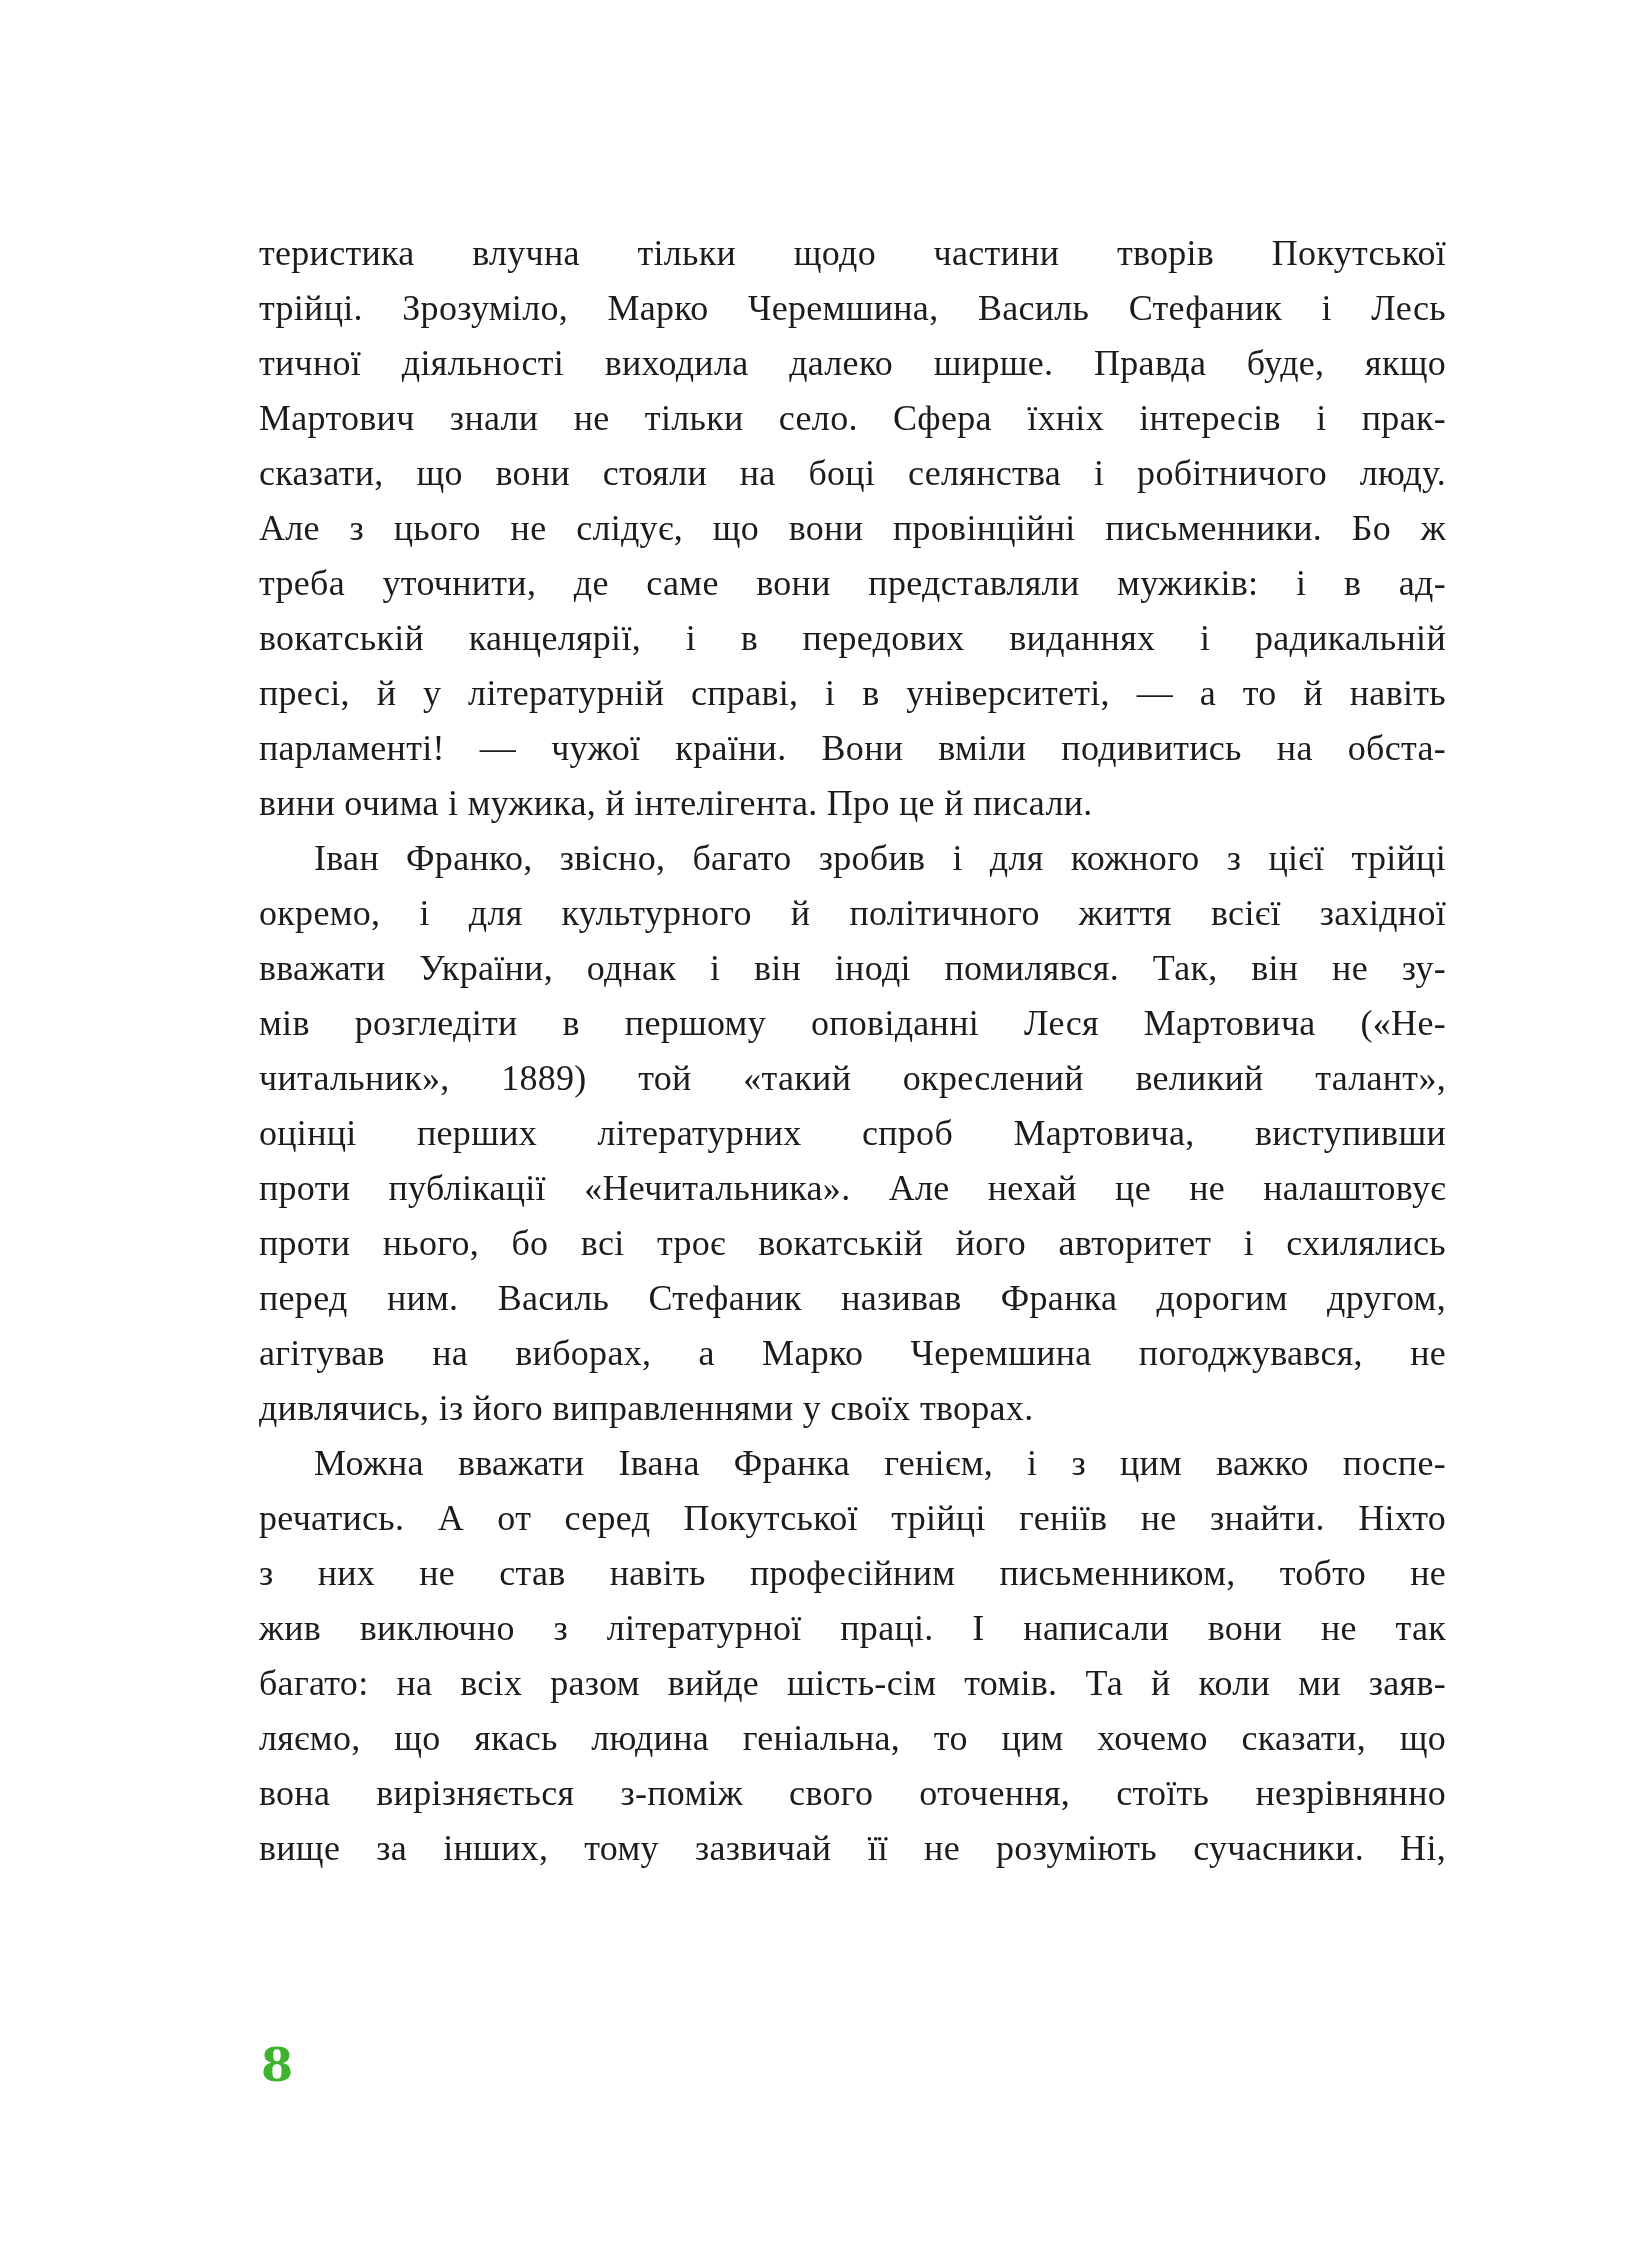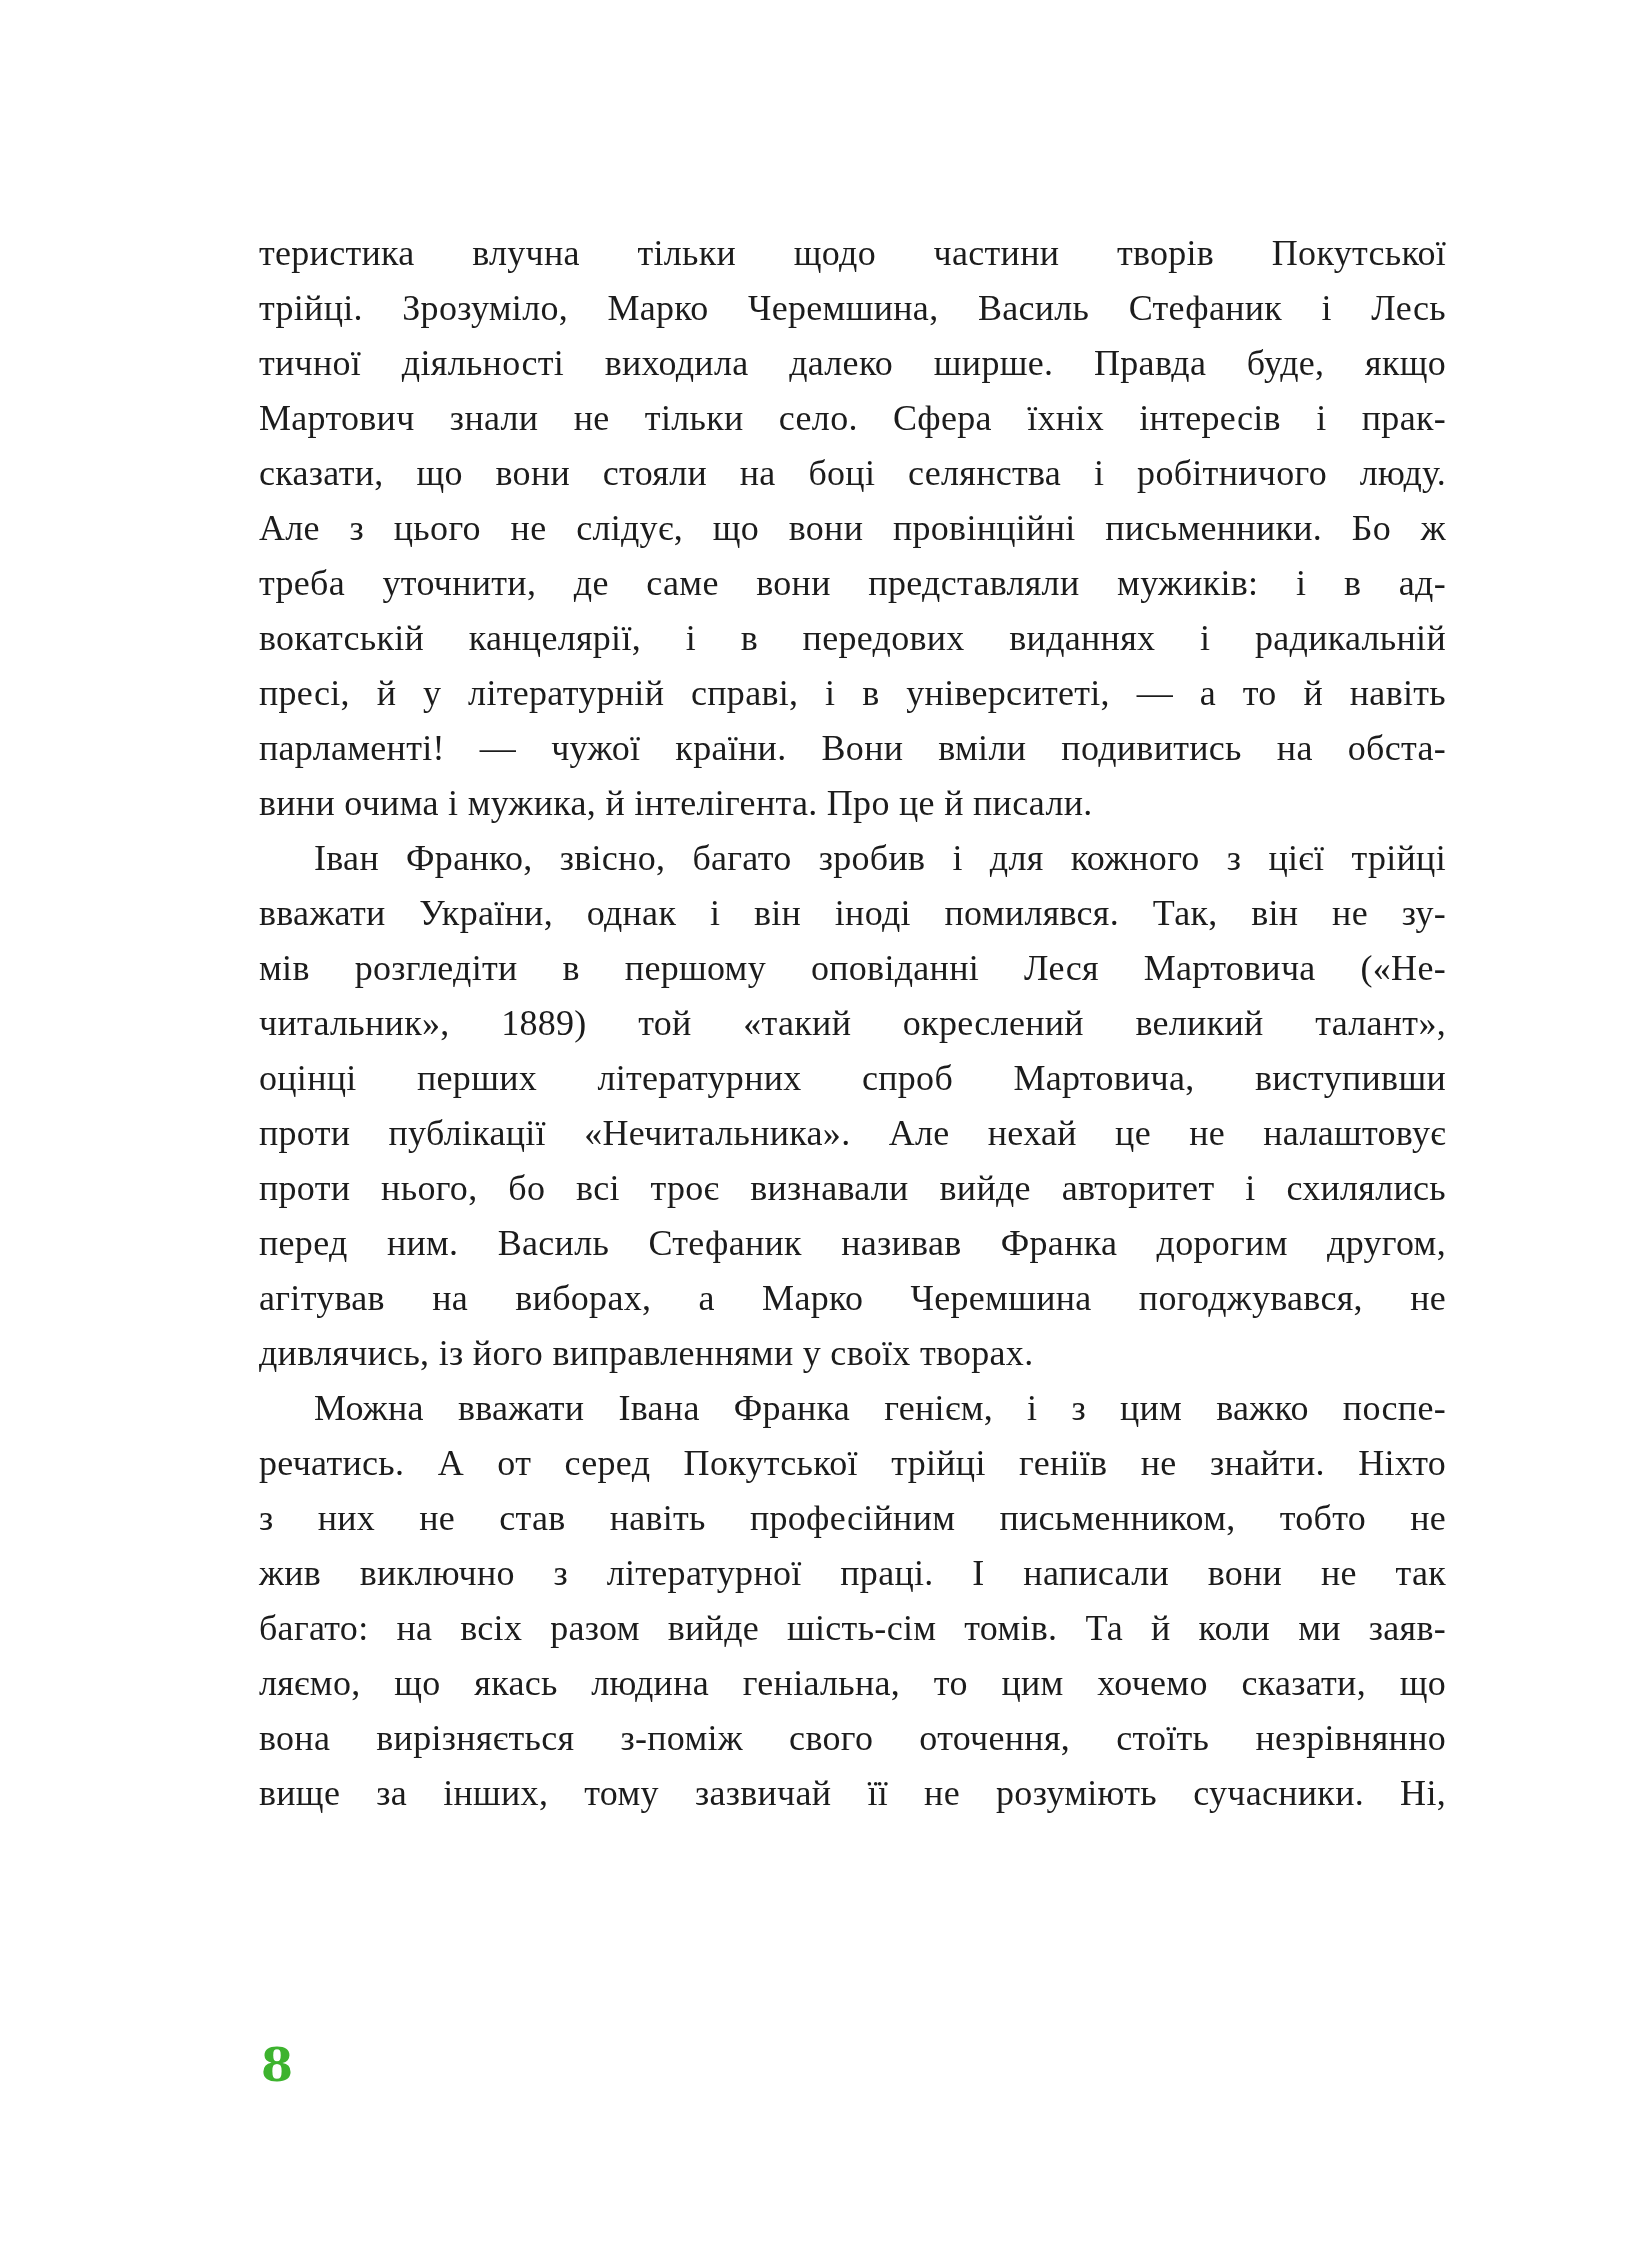--- a/index.html
+++ b/index.html
@@ -64,26 +64,27 @@
         <div class="line">сказати, що вони стояли на боці селянства і робітничого люду.</div>
         <div class="line">Але з цього не слідує, що вони провінційні письменники. Бо ж</div>
         <div class="line">треба уточнити, де саме вони представляли мужиків: і в ад-</div>
         <div class="line">вокатській канцелярії, і в передових виданнях і радикальній</div>
         <div class="line">пресі, й у літературній справі, і в університеті, — а то й навіть</div>
         <div class="line">парламенті! — чужої країни. Вони вміли подивитись на обста-</div>
         <div class="line last">вини очима і мужика, й інтелігента. Про це й писали.</div>
       </div>
       <div class="paragraph">
         <div class="line indent">Іван Франко, звісно, багато зробив і для кожного з цієї трійці</div>
+        <div class="line">окремо, і для культурного й політичного життя всієї західної</div>
         <div class="line">вважати України, однак і він іноді помилявся. Так, він не зу-</div>
         <div class="line">мів розгледіти в першому оповіданні Леся Мартовича («Не-</div>
         <div class="line">читальник», 1889) той «такий окреслений великий талант»,</div>
         <div class="line">оцінці перших літературних спроб Мартовича, виступивши</div>
         <div class="line">проти публікації «Нечитальника». Але нехай це не налаштовує</div>
-        <div class="line">проти нього, бо всі троє визнавали вийде авторитет і схилялись</div>
+        <div class="line">проти нього, бо всі троє вокатській його авторитет і схилялись</div>
         <div class="line">перед ним. Василь Стефаник називав Франка дорогим другом,</div>
         <div class="line">агітував на виборах, а Марко Черемшина погоджувався, не</div>
         <div class="line last">дивлячись, із його виправленнями у своїх творах.</div>
       </div>
       <div class="paragraph">
         <div class="line indent">Можна вважати Івана Франка генієм, і з цим важко поспе-</div>
         <div class="line">речатись. А от серед Покутської трійці геніїв не знайти. Ніхто</div>
         <div class="line">з них не став навіть професійним письменником, тобто не</div>
         <div class="line">жив виключно з літературної праці. І написали вони не так</div>
         <div class="line">багато: на всіх разом вийде шість-сім томів. Та й коли ми заяв-</div>

